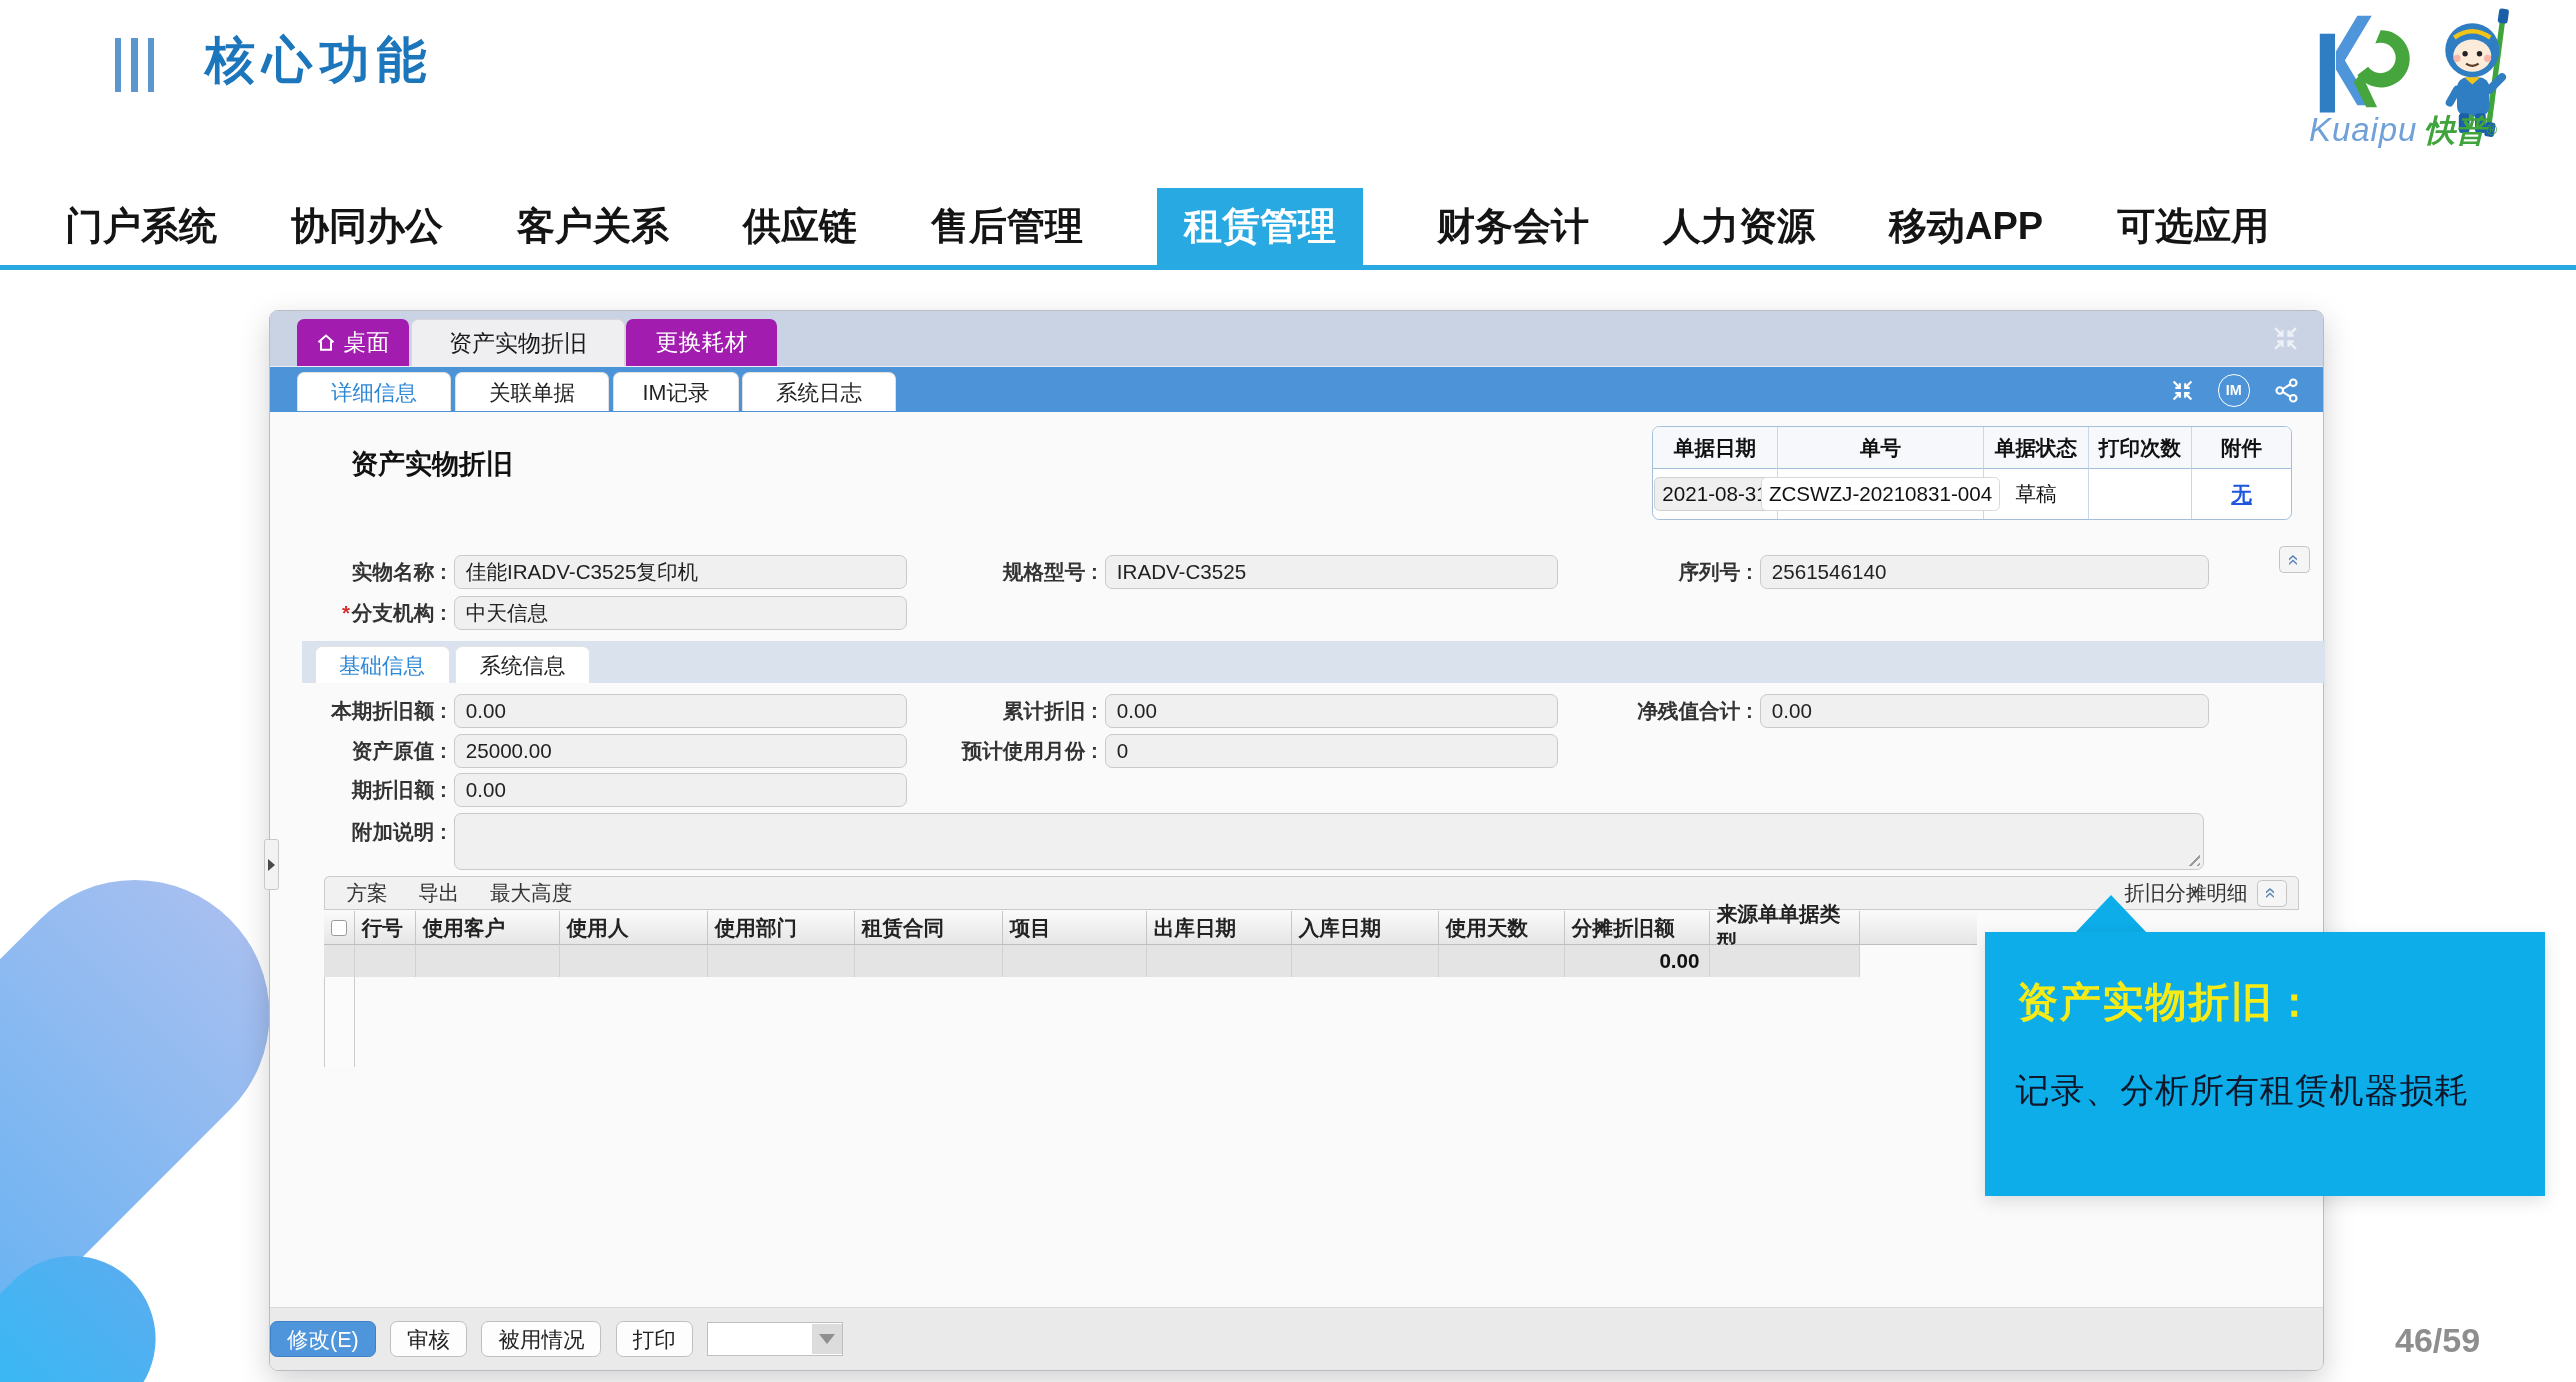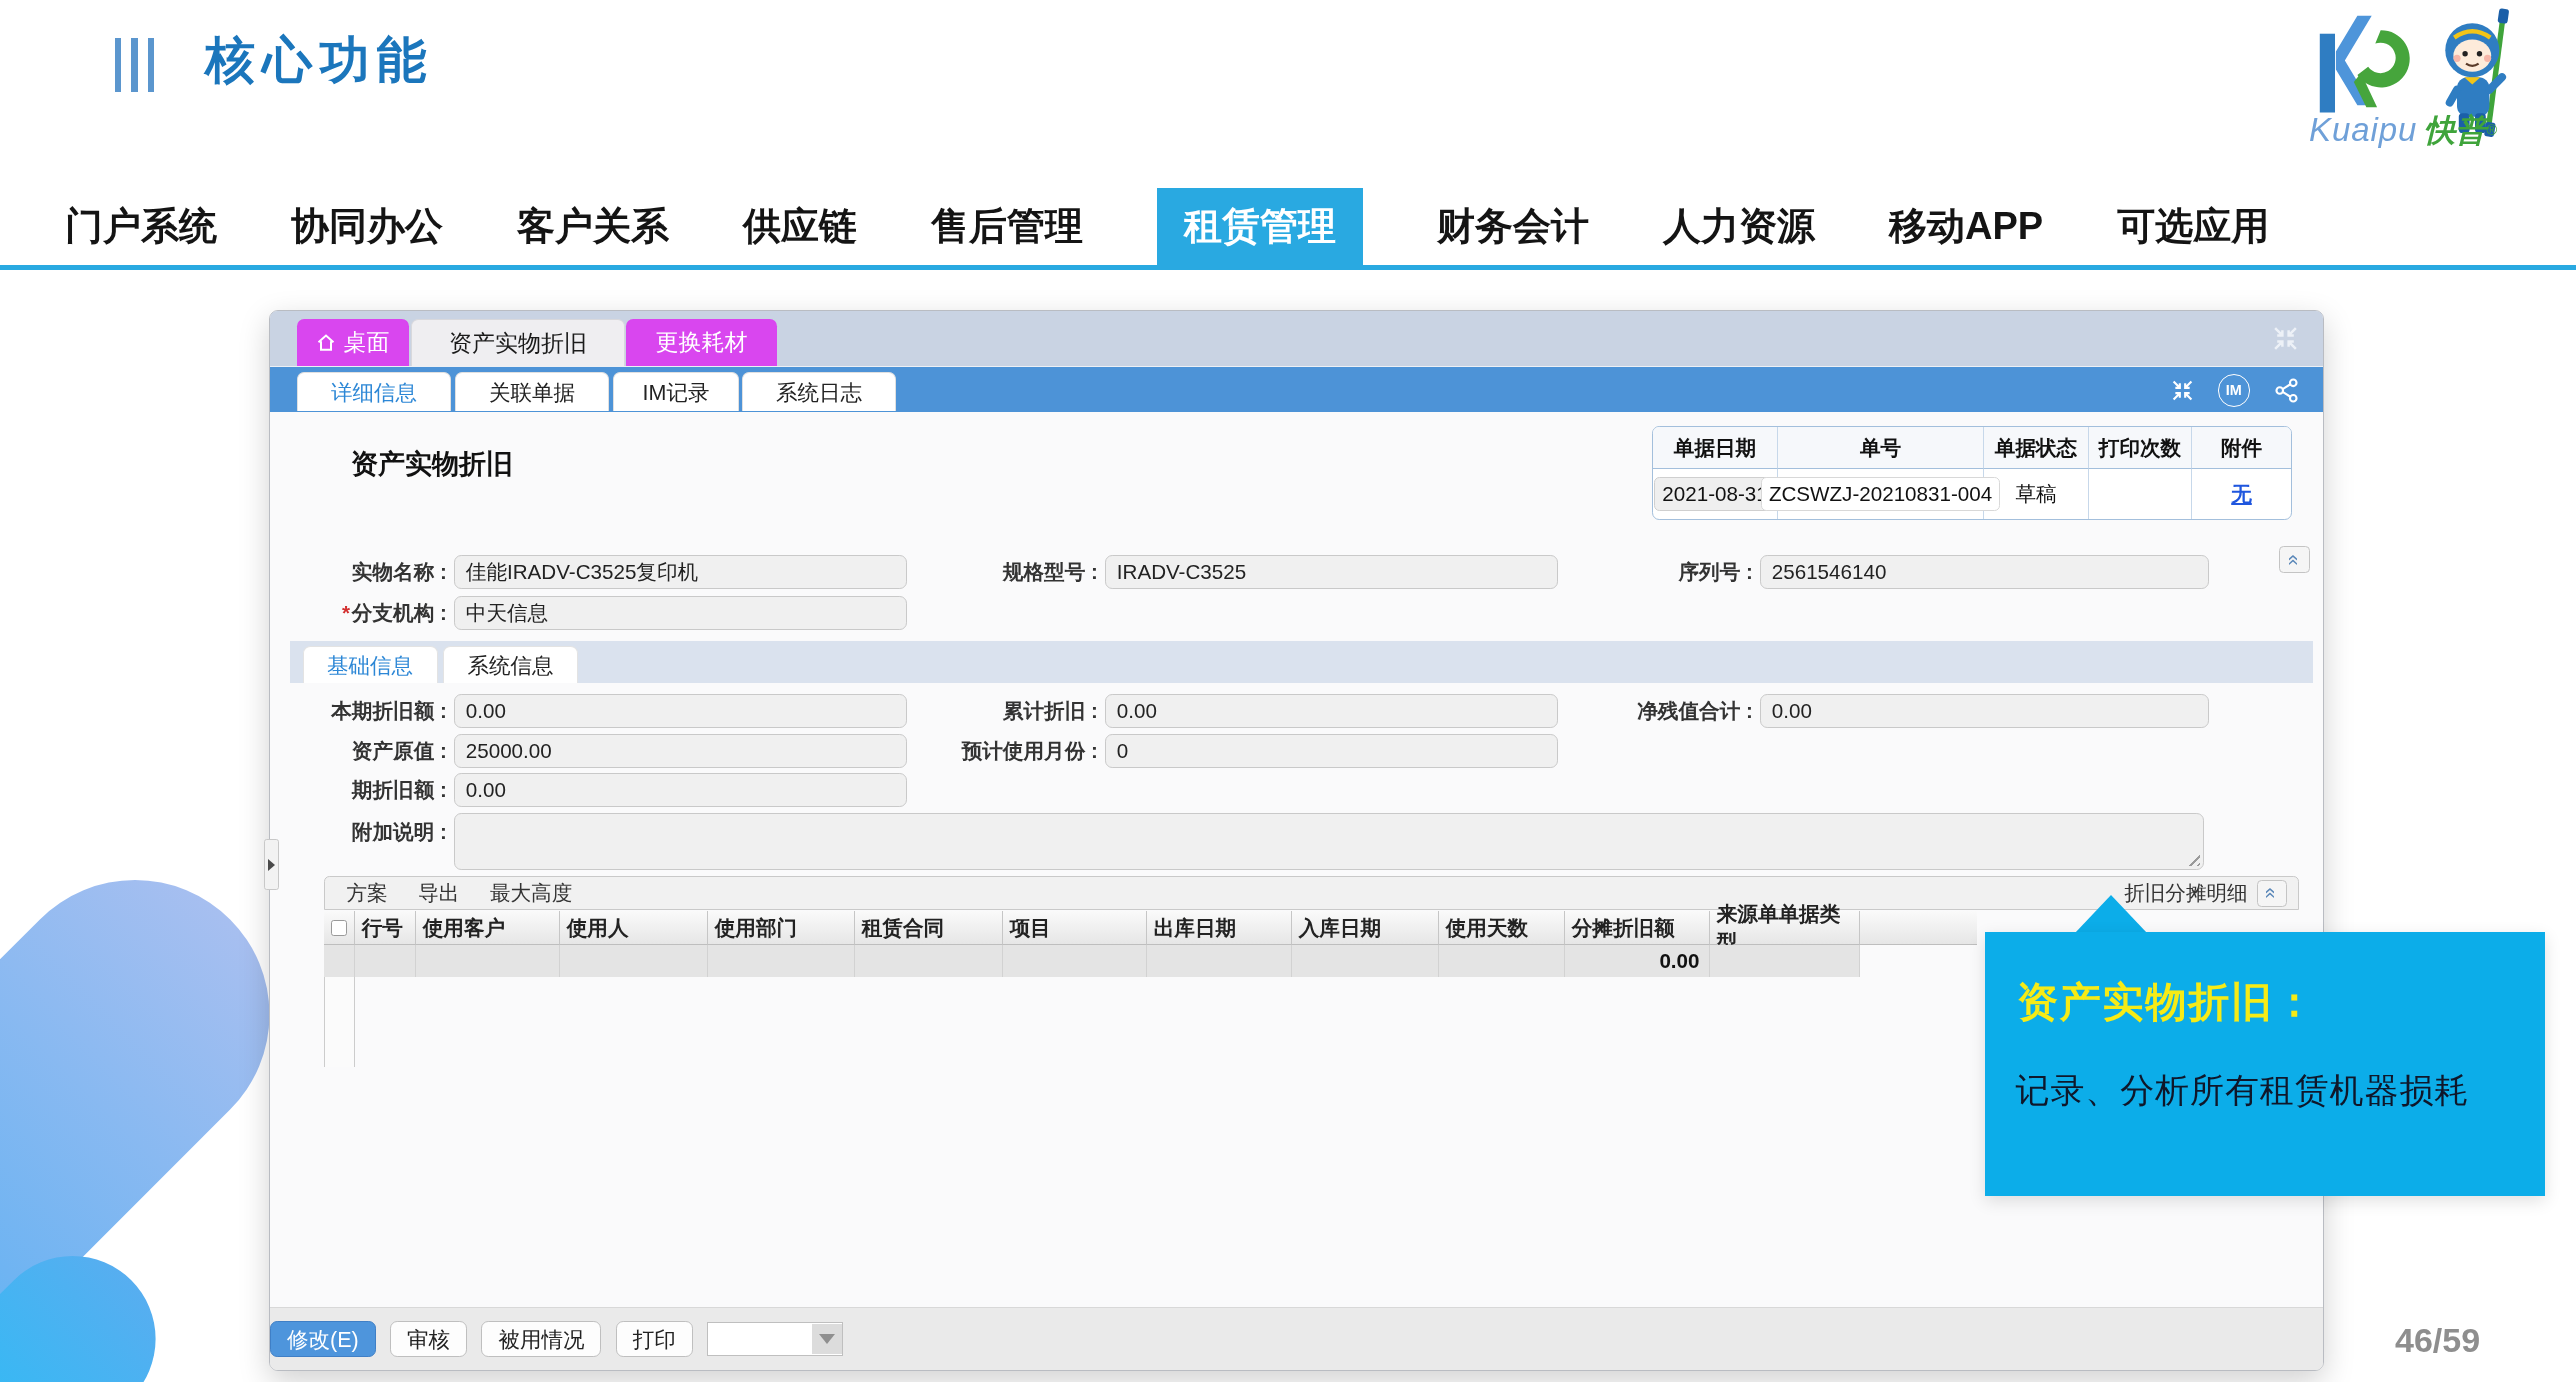--- a/index.html
+++ b/index.html
@@ -30,21 +30,21 @@
   .nav-tab{display:flex;align-items:center;white-space:nowrap;cursor:default;font-weight:bold;}
   .nav-tab.active{background:#29A9E1;color:#fff;padding:0 27px;}
 
   
   .win{position:absolute;left:269px;top:310px;width:2055px;height:1061px;background:#FAFAFB;
        border:1.8px solid #B9BCC2;border-radius:9px;box-shadow:0 10.8px 30.5px rgba(0,0,0,0.18);z-index:2;box-sizing:border-box;}
   .win-tabbar{position:absolute;left:0;top:0;width:100%;height:56px;background:#C9D3E3;
               border-radius:7.2px 7.2px 0 0;border-bottom:1.8px solid #EDF0F5;box-sizing:border-box;}
   .wtab{position:absolute;bottom:0;height:47px;border-radius:7.2px 7.2px 0 0;display:flex;align-items:center;
         justify-content:center;font-size:23px;gap:7.2px;box-sizing:border-box;}
-  .wtab.blue{background:#d946ef;color:#fff;}
+  .wtab.blue{background:#a21caf;color:#fff;}
   .wtab.activew{background:#EFEEF1;color:#1a1a1a;border:0.9px solid #D8D8DC;border-bottom:none;}
   .win-collapse{position:absolute;right:23px;top:12.6px;color:#EDF1F7;}
 
   .win-subbar{position:absolute;left:0;top:56px;width:100%;height:45px;background:#4D93D7;}
   .stab{position:absolute;top:5.4px;height:39px;background:#fff;border-radius:7.2px 7.2px 0 0;display:flex;
         align-items:center;justify-content:center;font-size:21.5px;color:#222;border:0.9px solid #E0E0E0;border-bottom:none;box-sizing:border-box;}
   .stab.actives{color:#2C87D6;}
   .sub-icons{position:absolute;right:23px;top:7.2px;display:flex;align-items:center;gap:23px;color:#fff;}
   .im-badge{width:30.5px;height:30.5px;border:1.8px solid #fff;border-radius:50%;display:flex;align-items:center;
             justify-content:center;font-size:14.4px;font-weight:700;color:#fff;}
@@ -71,21 +71,21 @@
   .frow{position:absolute;display:flex;align-items:center;}
   .flabel{text-align:right;font-size:20.6px;font-weight:700;color:#333;padding-right:7.2px;white-space:nowrap;box-sizing:border-box;}
   .req{color:#D32F2F;margin-right:1.8px;}
   .fbox{height:34px;background:#F0F0F0;border:1.8px solid #C9C9C9;border-radius:7.2px;display:flex;align-items:center;
         padding:0 10.8px;font-size:20.6px;color:#222;box-sizing:border-box;}
   .fnote{height:57px;align-items:flex-start;position:relative;}
   .resize-icon{position:absolute;right:2.7px;bottom:2.7px;width:12.6px;height:12.6px;
        background:repeating-linear-gradient(135deg,transparent 0 3.6px,#9a9a9a 3.6px 5.4px);clip-path:polygon(100% 0,100% 100%,0 100%);}
 
   
-  .inner-tabbar{position:absolute;left:20px;top:330px;width:2023px;height:42px;background:#DAE2EE;box-sizing:border-box;text-align:right;}
+  .inner-tabbar{position:absolute;left:32px;top:330px;width:2023px;height:42px;background:#DAE2EE;box-sizing:border-box;text-align:right;}
   .itab{position:absolute;top:5.4px;height:37px;background:#fff;border:0.9px solid #E3E3E3;border-bottom:none;
         border-radius:7.2px 7.2px 0 0;display:flex;align-items:center;justify-content:center;font-size:21.5px;color:#222;box-sizing:border-box;}
   .itab.activei{color:#2C87D6;}
 
   
   .tbar{position:absolute;left:54px;top:565px;width:1975px;height:34px;background:#F1F1F1;border:1.8px solid #C9C9C9;
         border-radius:5.4px 5.4px 0 0;display:flex;align-items:center;font-size:20.6px;color:#333;box-sizing:border-box;}
   .tbar .tlinks{display:flex;gap:30.5px;padding-left:21.5px;}
   .tbar .tright{margin-left:auto;display:flex;align-items:center;gap:9px;padding-right:10.8px;}
   .tbar .chev-inline{position:static;}

